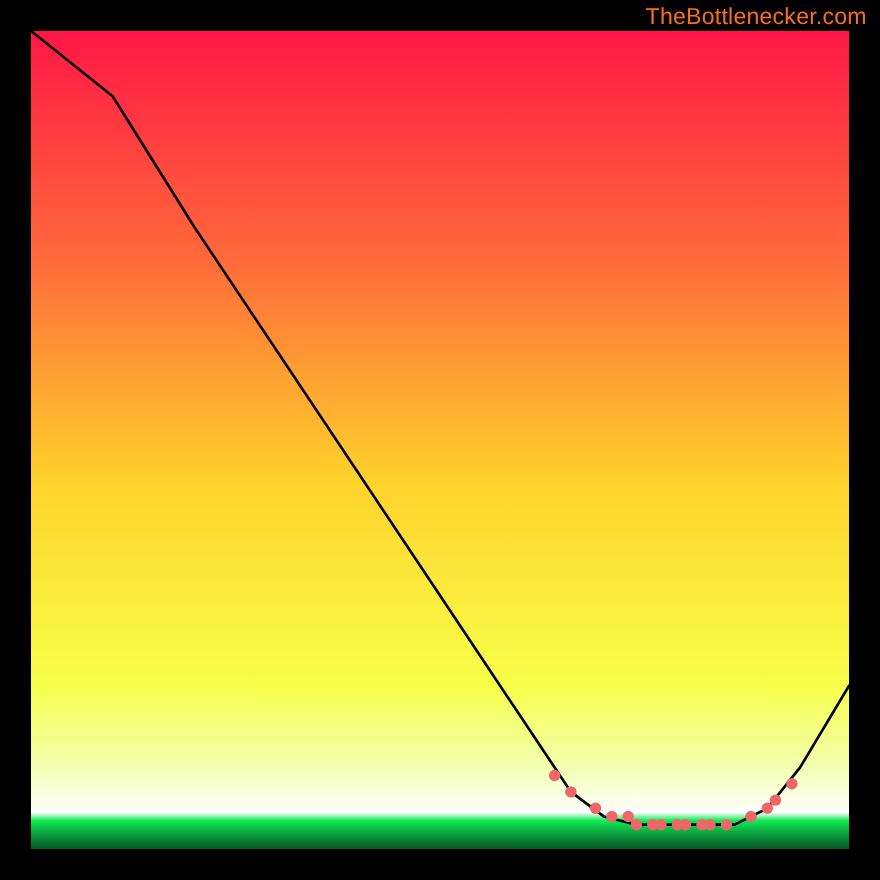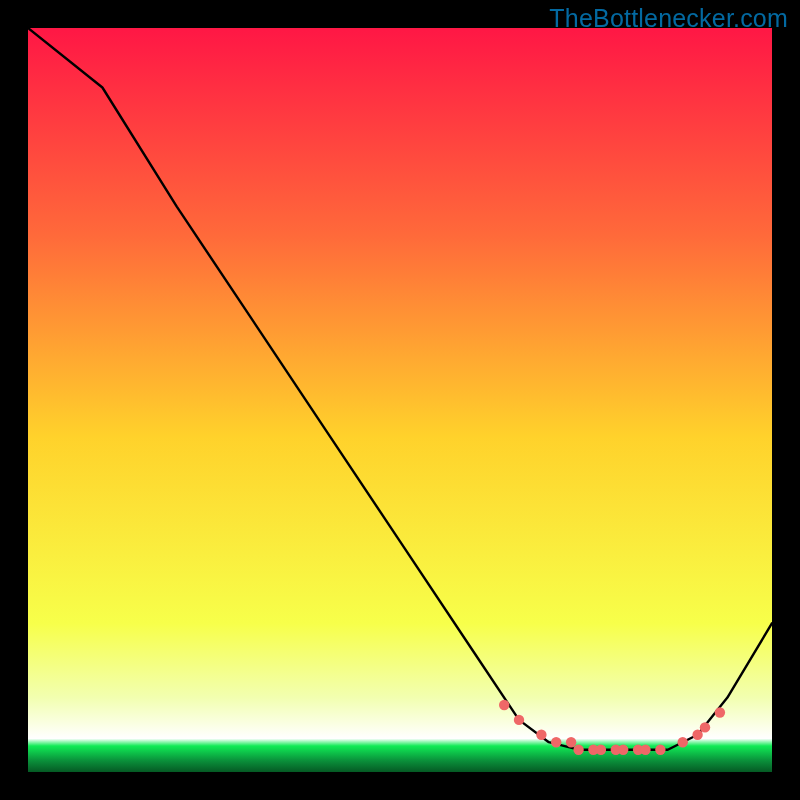--- a/index.html
+++ b/index.html
@@ -7,22 +7,22 @@
     width: 800px;
     height: 800px;
     background: #000;
     position: relative;
     font-family: Arial, sans-serif;
   }
   .attribution {
     position: absolute;
     top: 4px;
     right: 12px;
-    color: #0369a1;
-    font-size: 25px;
+    color: #f97316;
+    font-size: 21px;
     font-weight: 400;
     letter-spacing: 0.2px;
     z-index: 10;
   }
   .plot-area {
     position: absolute;
     top: 28px;
     left: 28px;
     width: 744px;
     height: 744px;

